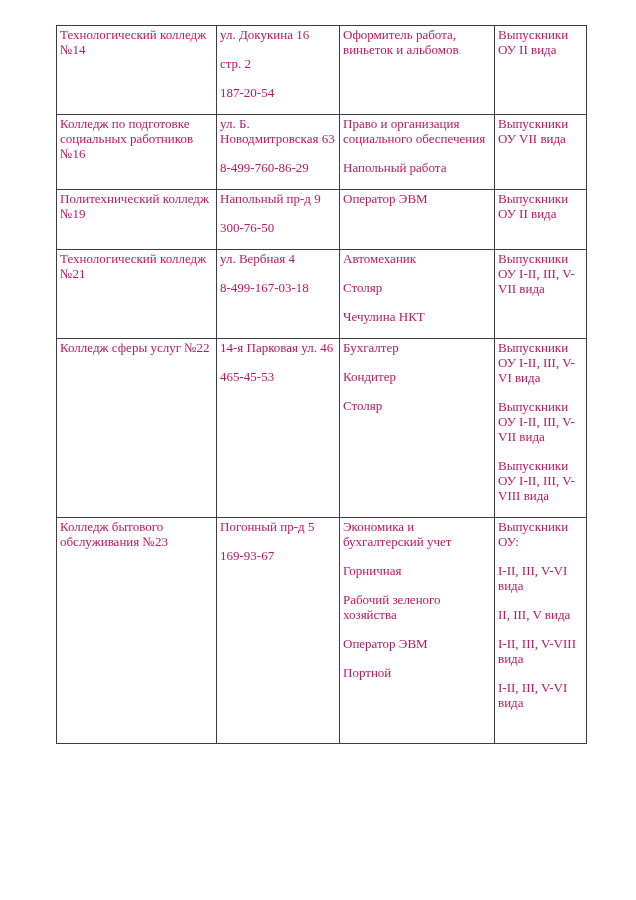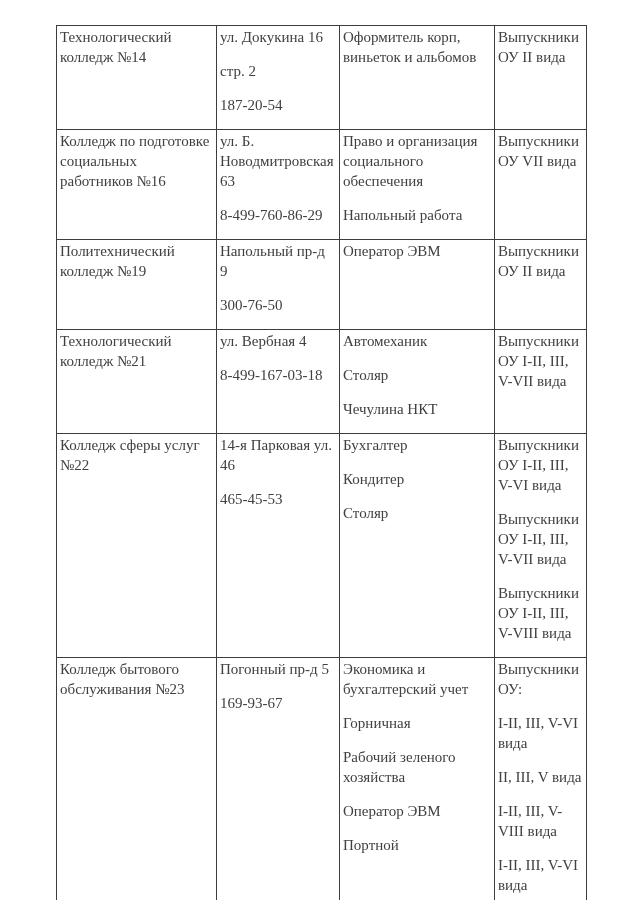--- a/index.html
+++ b/index.html
@@ -20,23 +20,23 @@
     left: 56px;
     top: 25px;
     width: 530px;
     border-collapse: collapse;
     table-layout: fixed;
   }
   .doc-table td {
     border: 1px solid #3d3d3d;
     vertical-align: top;
     padding: 1px 3px 0 3px;
-    font-size: 15px;
-    line-height: 20px;
-    color: #404040;
+    font-size: 13px;
+    line-height: 15px;
+    color: #be185d;
     overflow: hidden;
   }
   .doc-table td p {
     margin: 0 0 14px 0;
     word-wrap: break-word;
   }
 </style>
 </head>
 <body>
 
@@ -52,21 +52,21 @@
       <tr style="height:75px">
         <td>
             <p>Технологический колледж №14</p>
           </td>
         <td>
             <p>ул. Докукина 16</p>
             <p>стр. 2</p>
             <p>187-20-54</p>
           </td>
         <td>
-            <p>Оформитель корп, виньеток и альбомов</p>
+            <p>Оформитель работа, виньеток и альбомов</p>
           </td>
         <td>
             <p>Выпускники ОУ II вида</p>
           </td>
       </tr>
       <tr style="height:68px">
         <td>
             <p>Колледж по подготовке социальных работников №16</p>
           </td>
         <td>

